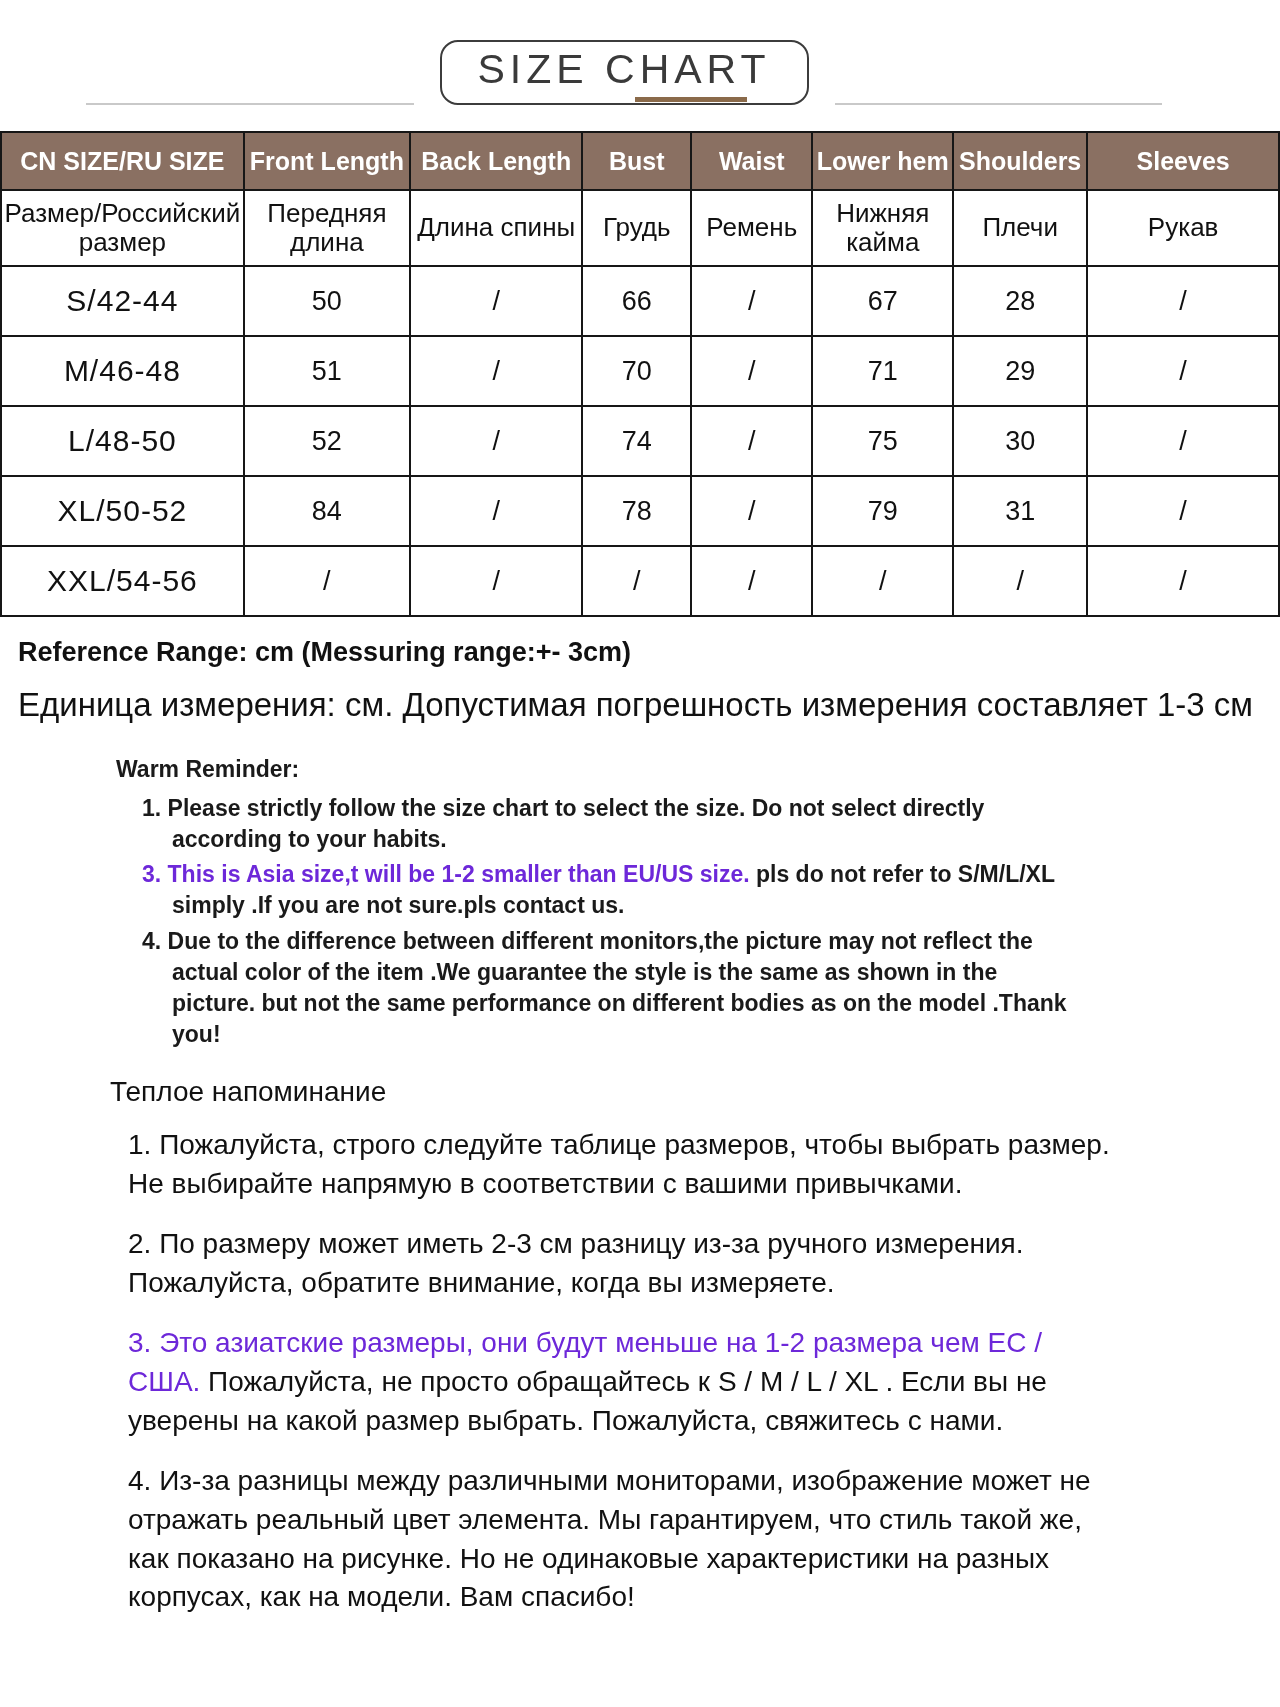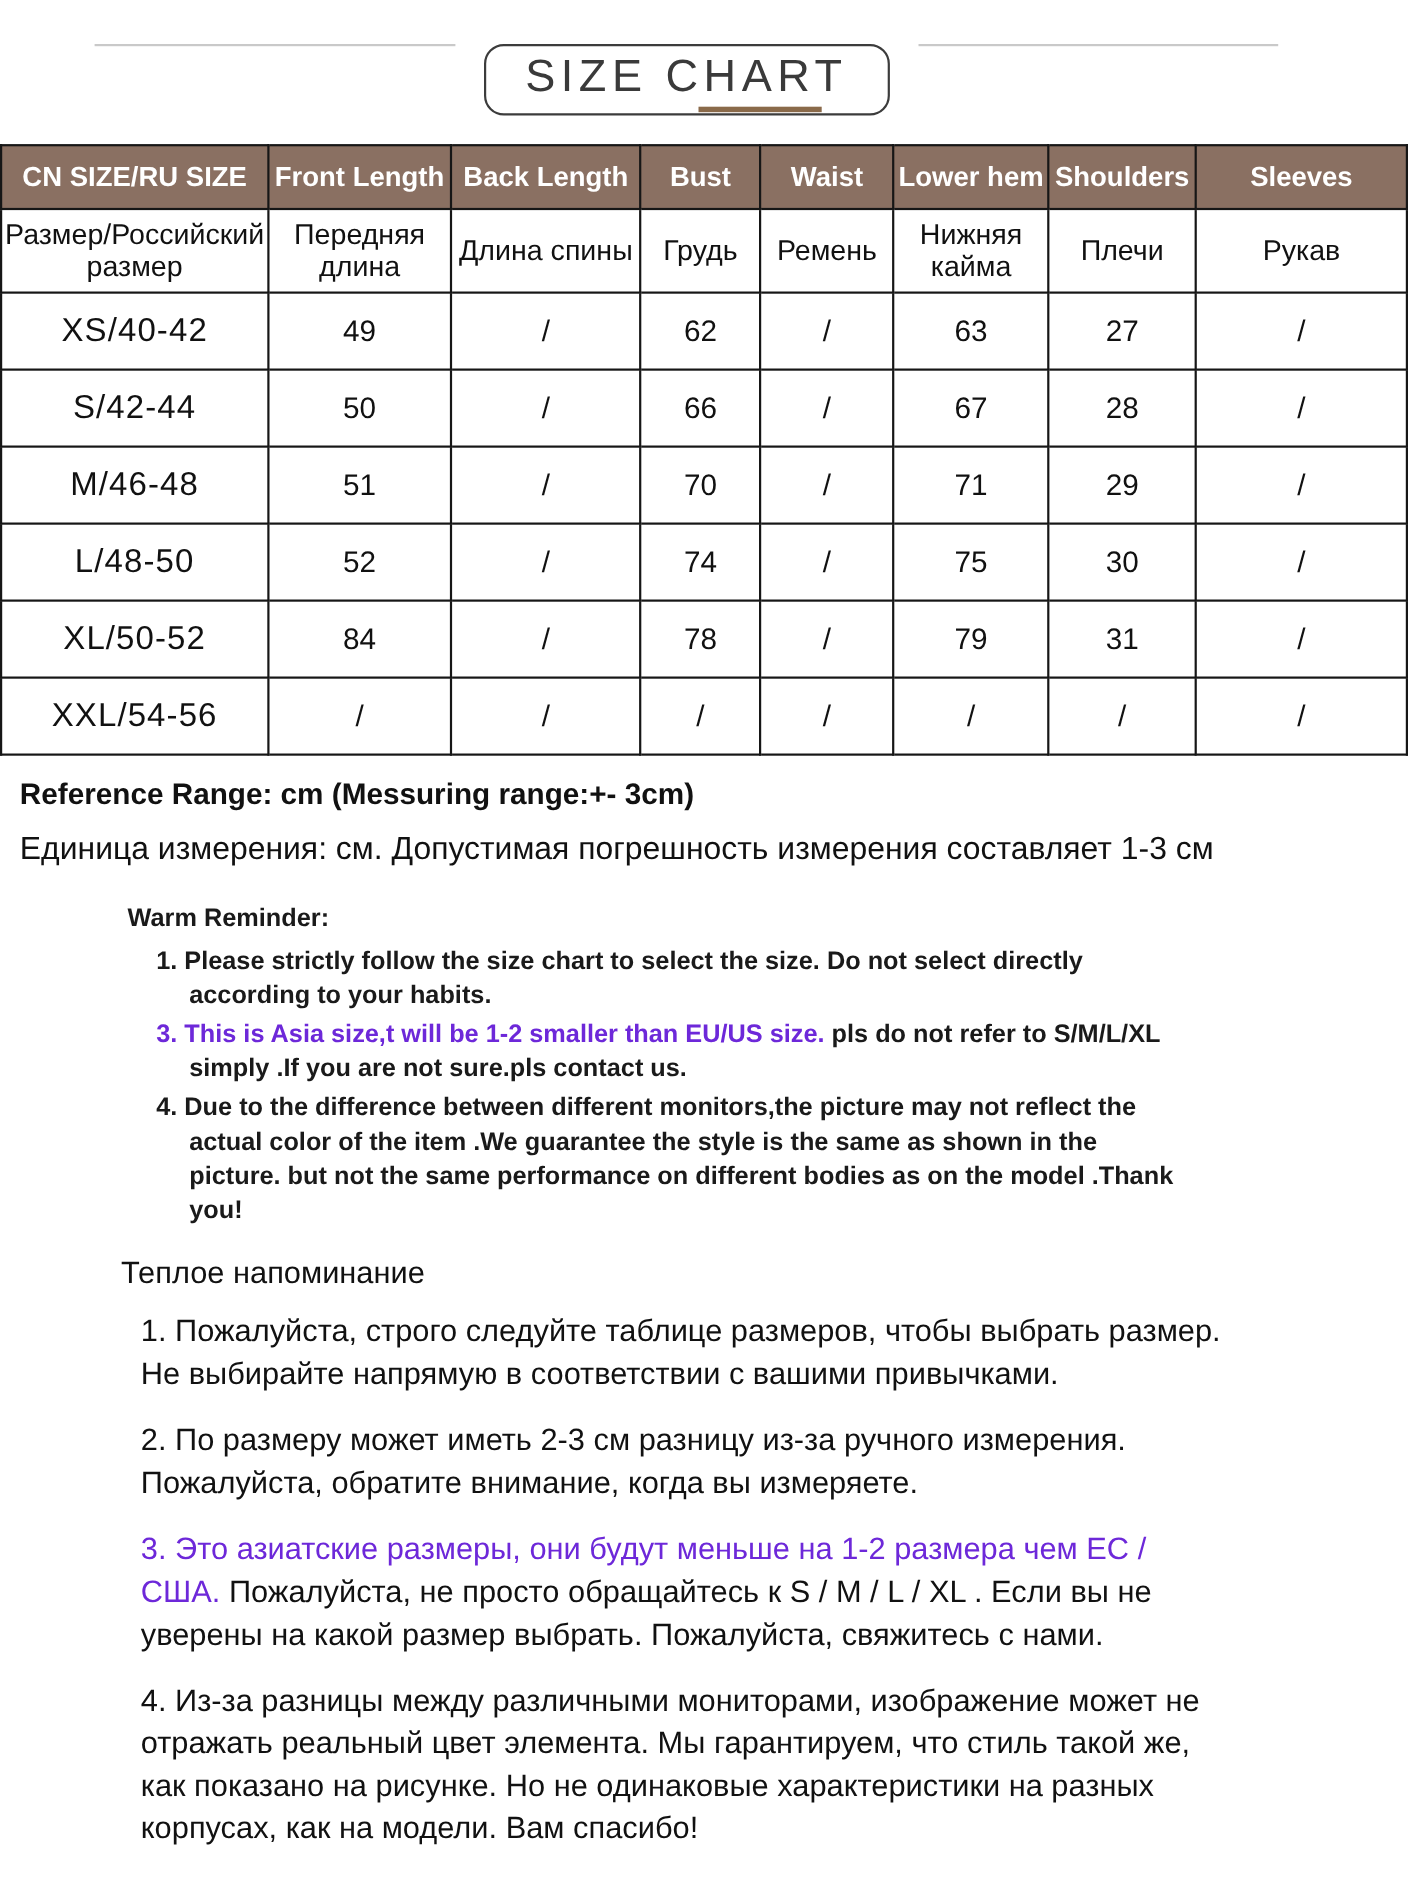--- a/index.html
+++ b/index.html
@@ -2,21 +2,21 @@
 <html><head>
 <meta charset="utf-8">
 <style>
   html,body { margin:0; padding:0; }
   body {
     width:1280px; min-height:1707px; background:#ffffff; color:#111;
     font-family:"Liberation Sans","DejaVu Sans",sans-serif;
   }
 
   
-  .title-row { display:flex; align-items:flex-start; margin:40px 118px 0 86px; gap:26px; }
+  .title-row { display:flex; align-items:flex-end; margin:40px 118px 0 86px; gap:26px; }
   .h-line { flex:1; height:2px; background:#c9c9c9; }
   .title-box {
     position:relative; border:2px solid #3c3c3c; border-radius:18px;
     padding:4px 36px 10px 36px; background:#fff;
   }
   .title-text { font-size:41px; letter-spacing:5px; color:#3a3a3a; font-weight:500; white-space:nowrap; }
   .title-underline { position:absolute; bottom:1px; left:53%; width:112px; height:5px; background:#8a6a4a; }
 
   
   table.size-table {
@@ -24,21 +24,21 @@
     margin-top:26px; text-align:center;
   }
   table.size-table th, table.size-table td { border:2px solid #161616; padding:6px 2px; }
   tr.head-en th { background:#8a7062; color:#ffffff; font-size:25px; font-weight:600; height:44px; }
   tr.head-ru td { font-size:26px; font-weight:400; line-height:1.12; height:62px; color:#111; }
   tbody td { font-size:27px; height:56px; color:#111; }
   tbody td.size-col { font-size:30px; letter-spacing:1px; }
 
   
   .ref-en { margin:20px 0 16px 18px; font-size:27px; font-weight:700; color:#111; }
-  .ref-ru { margin:18px 0 0 18px; font-size:29px; font-weight:400; color:#111; }
+  .ref-ru { margin:18px 0 0 18px; font-size:33px; font-weight:400; color:#111; }
 
   
   .warm { margin:30px 0 17px 116px; width:960px; font-weight:700; font-size:23px; line-height:1.34; color:#1a1a1a; }
   .warm-title { margin:0 0 8px 0; }
   .warm-item { margin:0 0 5px 26px; padding-left:30px; text-indent:-30px; }
 
   
   .ru-rem { margin:24px 0 30px 110px; width:1010px; font-size:28px; line-height:1.38; color:#111; }
   .ru-title { margin:0 0 14px 0; }
   .ru-item { margin:0 0 22px 18px; }
@@ -86,30 +86,20 @@
         <td>Передняя длина</td>
         <td>Длина спины</td>
         <td>Грудь</td>
         <td>Ремень</td>
         <td>Нижняя кайма</td>
         <td>Плечи</td>
         <td>Рукав</td>
       </tr>
     </thead>
     <tbody>
-      <tr>
-        <td class="size-col">XS/40-42</td>
-        <td>49</td>
-        <td>/</td>
-        <td>62</td>
-        <td>/</td>
-        <td>63</td>
-        <td>27</td>
-        <td>/</td>
-      </tr>
       <tr>
         <td class="size-col">S/42-44</td>
         <td>50</td>
         <td>/</td>
         <td>66</td>
         <td>/</td>
         <td>67</td>
         <td>28</td>
         <td>/</td>
       </tr>

